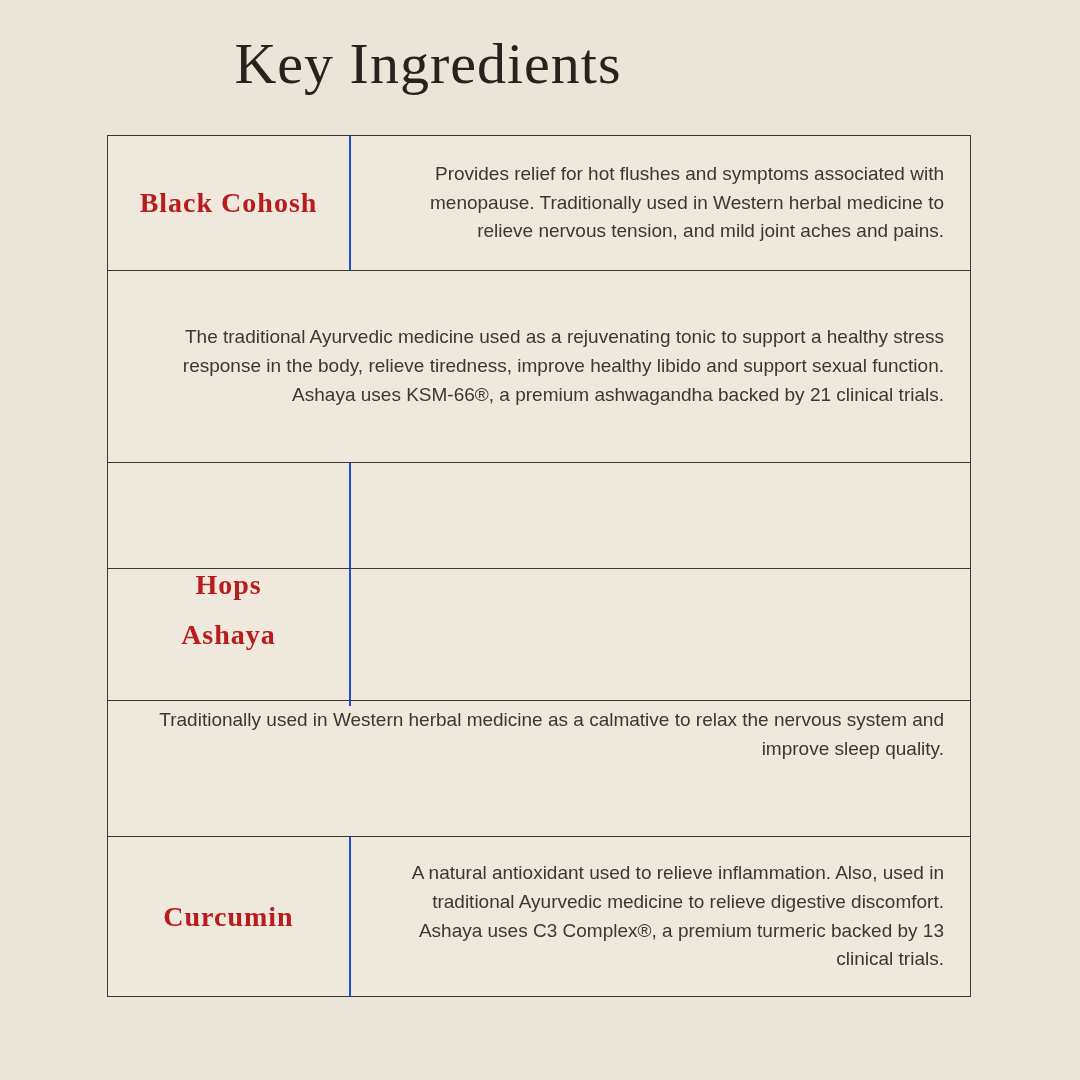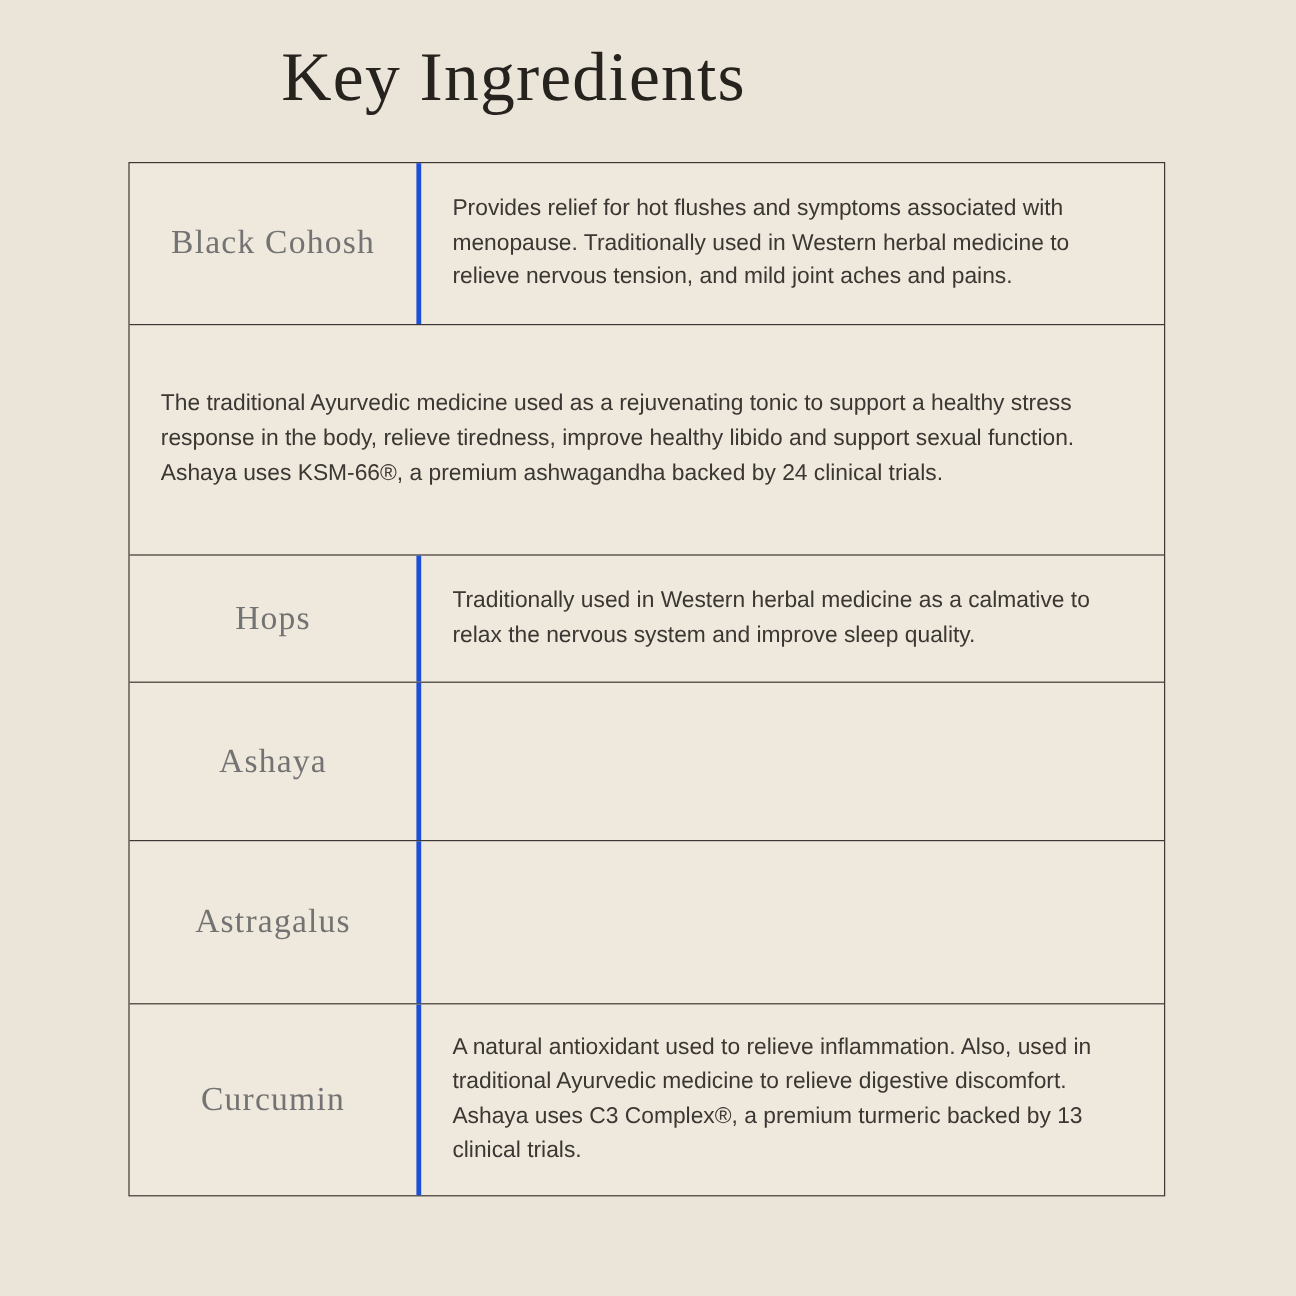--- a/index.html
+++ b/index.html
@@ -44,42 +44,42 @@
 
   .row {
     display: flex;
     flex-direction: row;
     width: 100%;
   }
   .row + .row { border-top: 1px solid #3C3833; }
 
   .row:nth-child(1) { height: 134px; }
   .row:nth-child(2) { height: 192px; }
-  .row:nth-child(3) { height: 106px; }
+  .row:nth-child(3) { height: 106px; flex-direction: column; }
   .row:nth-child(4) { height: 132px; }
   .row:nth-child(5) { height: 136px; }
   .row:nth-child(6) { height: 160px; }
 
   .cell {
     display: flex;
     align-items: center;
     justify-content: center;
-    text-align: left;
+    text-align: right;
   }
 
   .cell.name {
     width: 243px;
     flex: 0 0 243px;
-    border-right: 4px solid #1d4ed8;
+    border-right: 2px solid #1d4ed8;
     font-family: "Liberation Serif", serif;
-    font-weight: 400;
+    font-weight: 700;
     font-size: 28px;
     letter-spacing: 1px;
     line-height: 1.35;
-    color: #737373;
+    color: #b91c1c;
     padding: 0 10px;
   }
 
   .cell.desc {
     flex: 1;
     padding: 0 26px;
     font-size: 19px;
     line-height: 1.52;
     color: #3B3733;
   }
@@ -90,34 +90,33 @@
 <h1 class="page-title">Key Ingredients</h1>
 
 <div class="ingredients-table">
 
   <div class="row">
     <div class="cell name">Black Cohosh</div>
     <div class="cell desc">Provides relief for hot flushes and symptoms associated with menopause. Traditionally used in Western herbal medicine to relieve nervous tension, and mild joint aches and pains.</div>
   </div>
 
   <div class="row">
-    <div class="cell desc">The traditional Ayurvedic medicine used as a rejuvenating tonic to support a healthy stress response in the body, relieve tiredness, improve healthy libido and support sexual function. Ashaya uses KSM-66®, a premium ashwagandha backed by 24 clinical trials.</div>
+    <div class="cell desc">The traditional Ayurvedic medicine used as a rejuvenating tonic to support a healthy stress response in the body, relieve tiredness, improve healthy libido and support sexual function. Ashaya uses KSM-66®, a premium ashwagandha backed by 21 clinical trials.</div>
   </div>
 
   <div class="row">
     <div class="cell name">Hops</div>
     <div class="cell desc">Traditionally used in Western herbal medicine as a calmative to relax the nervous system and improve sleep quality.</div>
   </div>
 
   <div class="row">
     <div class="cell name">Ashaya</div>
   </div>
 
   <div class="row">
-    <div class="cell name">Astragalus</div>
   </div>
 
   <div class="row">
     <div class="cell name">Curcumin</div>
     <div class="cell desc">A natural antioxidant used to relieve inflammation. Also, used in traditional Ayurvedic medicine to relieve digestive discomfort. Ashaya uses C3 Complex®, a premium turmeric backed by 13 clinical trials.</div>
   </div>
 
 </div>
 
 </body></html>

